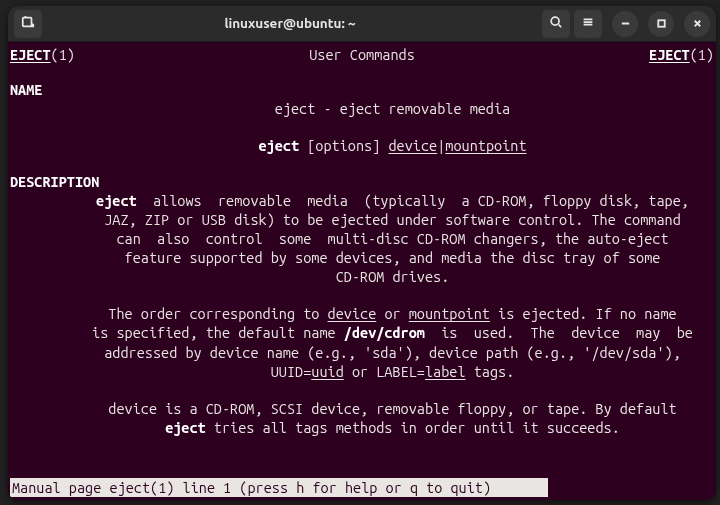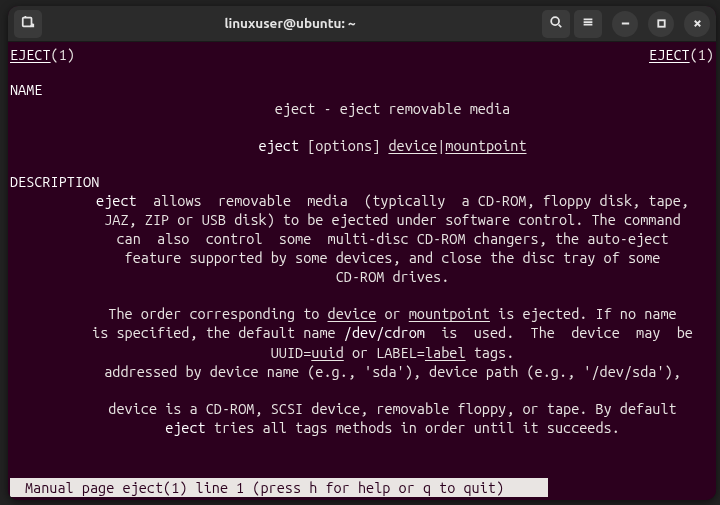--- a/index.html
+++ b/index.html
@@ -63,39 +63,39 @@
   
   .term {
     padding: 3px 2px 0 2px;
     color: #e9e5e3;
     background: #2c001e;
     height: calc(100% - 36px);
     position: relative;
   }
   .row { white-space: pre; }
   .pad1 { padding-left: 61px; text-align: center; } 
-  .bold { font-weight: 400; color: #ffffff; }
+  .bold { font-weight: 700; color: #ffffff; }
   .u { text-decoration: underline; text-underline-offset: 2px; }
   .headerrow {
     display: flex;
     justify-content: space-between;
     padding: 0 0 0 0;
   }
   .section {
     margin-top: 16px;
     margin-bottom: 0;
   }
   .gap { height: 18px; }
   .statusbar {
     position: absolute;
     left: 2px; right: 168px;
     bottom: 3px;
     background: #e9e5e3;
     color: #2c001e;
-    padding: 0 15px;
+    padding: 0 2px;
   }
 </style>
 </head>
 <body>
 
 <div class="window">
 
   <div class="titlebar">
     <div class="tb-btn first">
       <span>
@@ -143,42 +143,43 @@
             </svg>
         </span>
       </div>
     </div>
   </div>
 
   <div class="term">
 
     <div class="headerrow">
       <span><span class="bold u">EJECT</span><span>(1)</span></span>
+      <span>User Commands</span>
       <span><span class="bold u">EJECT</span><span>(1)</span></span>
     </div>
 
     <div class="section">
       <div class="row bold">NAME</div>
       <div class="row pad1">eject - eject removable media</div>
       <div class="gap"></div>
       <div class="row pad1"><span class="bold">eject</span><span> [options] </span><span class="u">device</span><span>|</span><span class="u">mountpoint</span></div>
     </div>
 
     <div class="section">
       <div class="row bold">DESCRIPTION</div>
       <div class="row pad1"><span class="bold">eject</span><span>  allows  removable  media  (typically  a CD-ROM, floppy disk, tape,</span></div>
       <div class="row pad1">JAZ, ZIP or USB disk) to be ejected under software control. The command</div>
       <div class="row pad1">can  also  control  some  multi-disc CD-ROM changers, the auto-eject</div>
-      <div class="row pad1">feature supported by some devices, and close the disc tray of some</div>
+      <div class="row pad1">feature supported by some devices, and media the disc tray of some</div>
       <div class="row pad1">CD-ROM drives.</div>
       <div class="gap"></div>
       <div class="row pad1"><span>The order corresponding to </span><span class="u">device</span><span> or </span><span class="u">mountpoint</span><span> is ejected. If no name</span></div>
       <div class="row pad1"><span>is specified, the default name </span><span class="bold">/dev/cdrom</span><span>  is  used.  The  device  may  be</span></div>
+      <div class="row pad1">addressed by device name (e.g., 'sda'), device path (e.g., '/dev/sda'),</div>
       <div class="row pad1"><span>UUID=</span><span class="u">uuid</span><span> or LABEL=</span><span class="u">label</span><span> tags.</span></div>
-      <div class="row pad1">addressed by device name (e.g., 'sda'), device path (e.g., '/dev/sda'),</div>
       <div class="gap"></div>
       <div class="row pad1">device is a CD-ROM, SCSI device, removable floppy, or tape. By default</div>
       <div class="row pad1"><span class="bold">eject</span><span> tries all tags methods in order until it succeeds.</span></div>
     </div>
 
     <div class="statusbar"> Manual page eject(1) line 1 (press h for help or q to quit)</div>
   </div>
 </div>
 
 </body></html>

